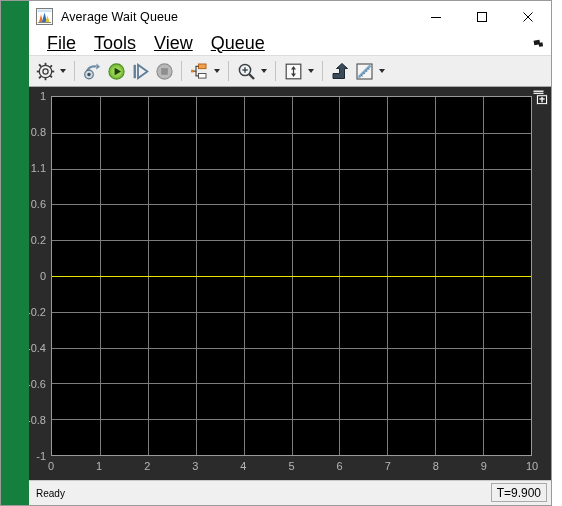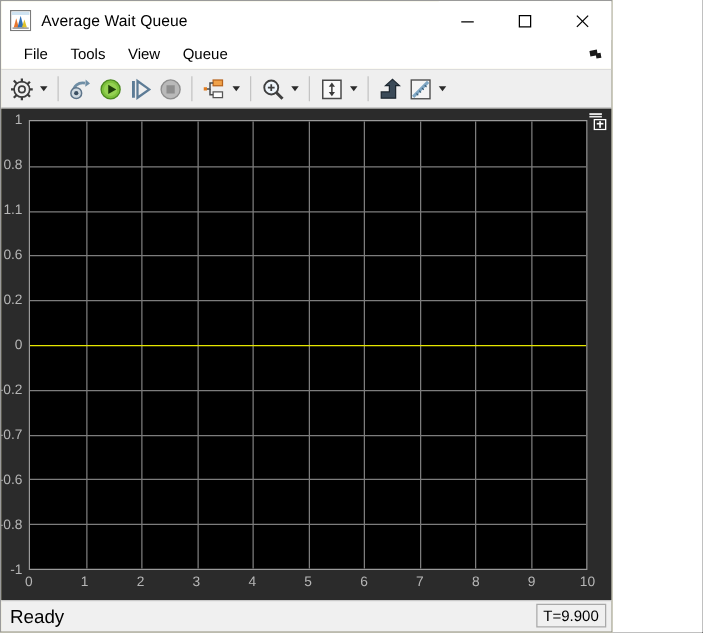--- a/index.html
+++ b/index.html
@@ -9,28 +9,29 @@
   }
   body {
     width: 562px;
     height: 506px;
     overflow: hidden;
     font-family: "Liberation Sans", sans-serif;
     -webkit-font-smoothing: antialiased;
   }
 
   #app {
-    width: 490px;
+    width: 552px;
     height: 506px;
     box-sizing: border-box;
     border: 1px solid #9a9a9a;
-    background: #fef9c3;
+    background: #15803d;
     display: flex;
     flex-direction: column;
     position: relative;
+    padding-left: 28px;
   }
 
   
   .titlebar {
     height: 31px;
     flex: 0 0 31px;
     background: #ffffff;
     display: flex;
     align-items: center;
     position: relative;
@@ -70,24 +71,25 @@
   .menubar {
     height: 23px;
     flex: 0 0 23px;
     background: #ffffff;
     display: flex;
     align-items: center;
     padding-left: 9px;
     position: relative;
   }
   .menu-item {
-    font-size: 12px;
+    font-size: 18px;
     color: #000000;
     padding: 2px 9px 3px 9px;
     white-space: nowrap;
+    text-decoration: underline;
   }
   .menu-overflow {
     position: absolute;
     right: 6px;
     top: 4px;
     width: 14px;
     height: 14px;
     display: flex;
     align-items: center;
     justify-content: center;
@@ -206,21 +208,21 @@
   .statusbar {
     height: 24px;
     flex: 0 0 24px;
     background: #f0f0f0;
     border-top: 1px solid #c9c9c9;
     display: flex;
     align-items: center;
     position: relative;
   }
   .status-ready {
-    font-size: 15px;
+    font-size: 10px;
     color: #000;
     margin-left: 7px;
   }
   .status-panels {
     position: absolute;
     right: 4px;
     top: 2px;
     display: flex;
     height: 19px;
   }
@@ -428,21 +430,21 @@
 
     <div class="axes-outer">
 
       <div class="ytick" style="top:0%">1</div>
       <div class="ytick" style="top:10%">0.8</div>
       <div class="ytick" style="top:20%">1.1</div>
       <div class="ytick" style="top:30%">0.6</div>
       <div class="ytick" style="top:40%">0.2</div>
       <div class="ytick" style="top:50%">0</div>
       <div class="ytick" style="top:60%">-0.2</div>
-      <div class="ytick" style="top:70%">-0.7</div>
+      <div class="ytick" style="top:70%">-0.4</div>
       <div class="ytick" style="top:80%">-0.6</div>
       <div class="ytick" style="top:90%">-0.8</div>
       <div class="ytick" style="top:100%">-1</div>
 
       <div class="xtick" style="left:0%">0</div>
       <div class="xtick" style="left:10%">1</div>
       <div class="xtick" style="left:20%">2</div>
       <div class="xtick" style="left:30%">3</div>
       <div class="xtick" style="left:40%">4</div>
       <div class="xtick" style="left:50%">5</div>

